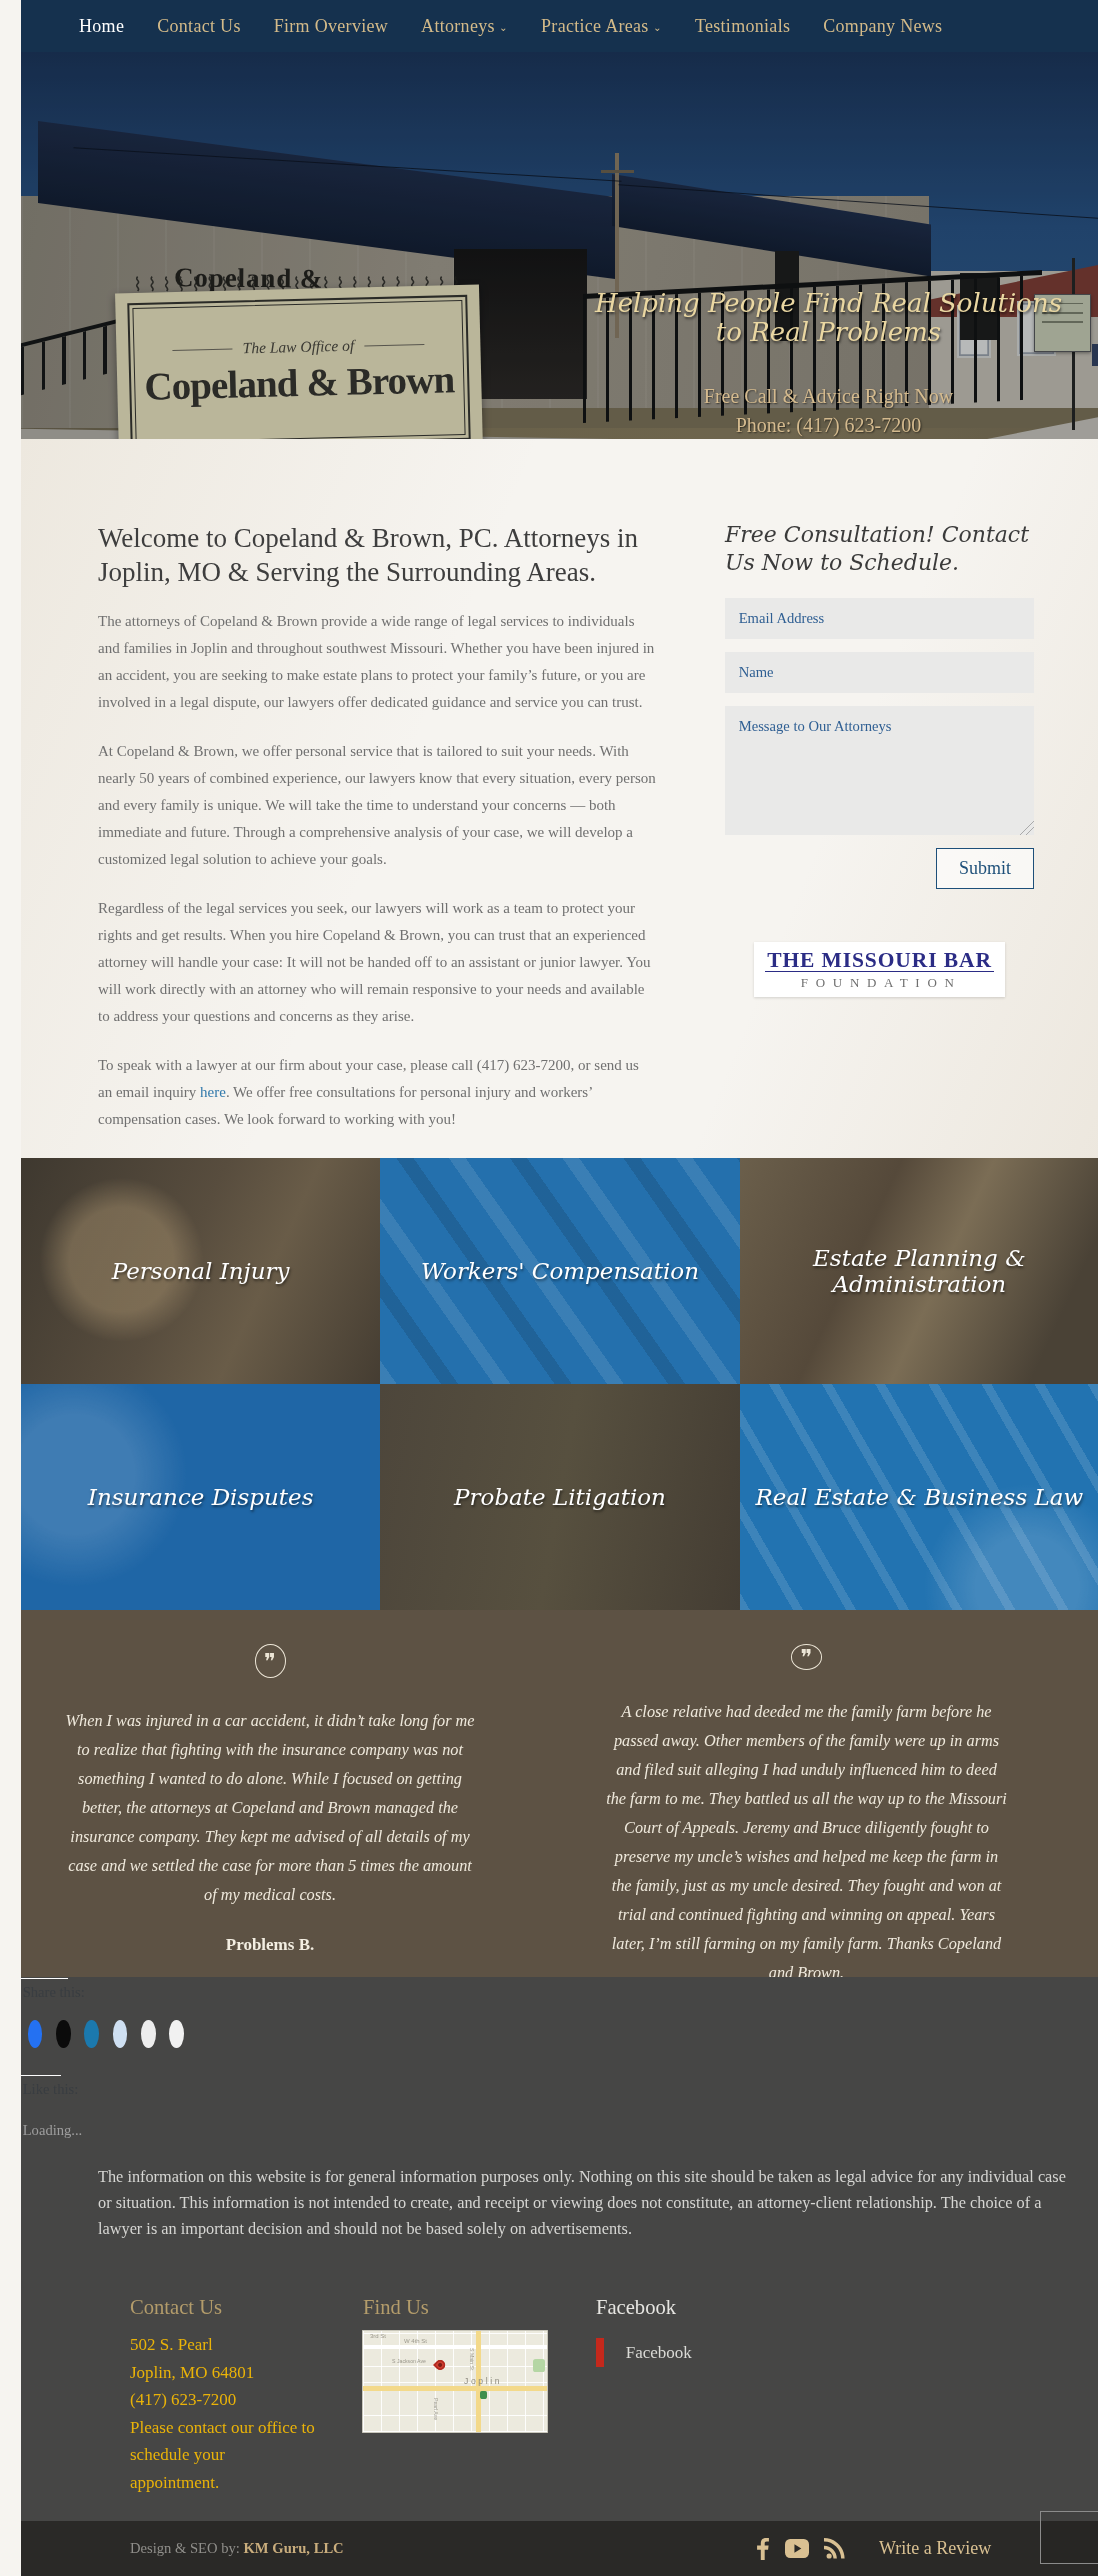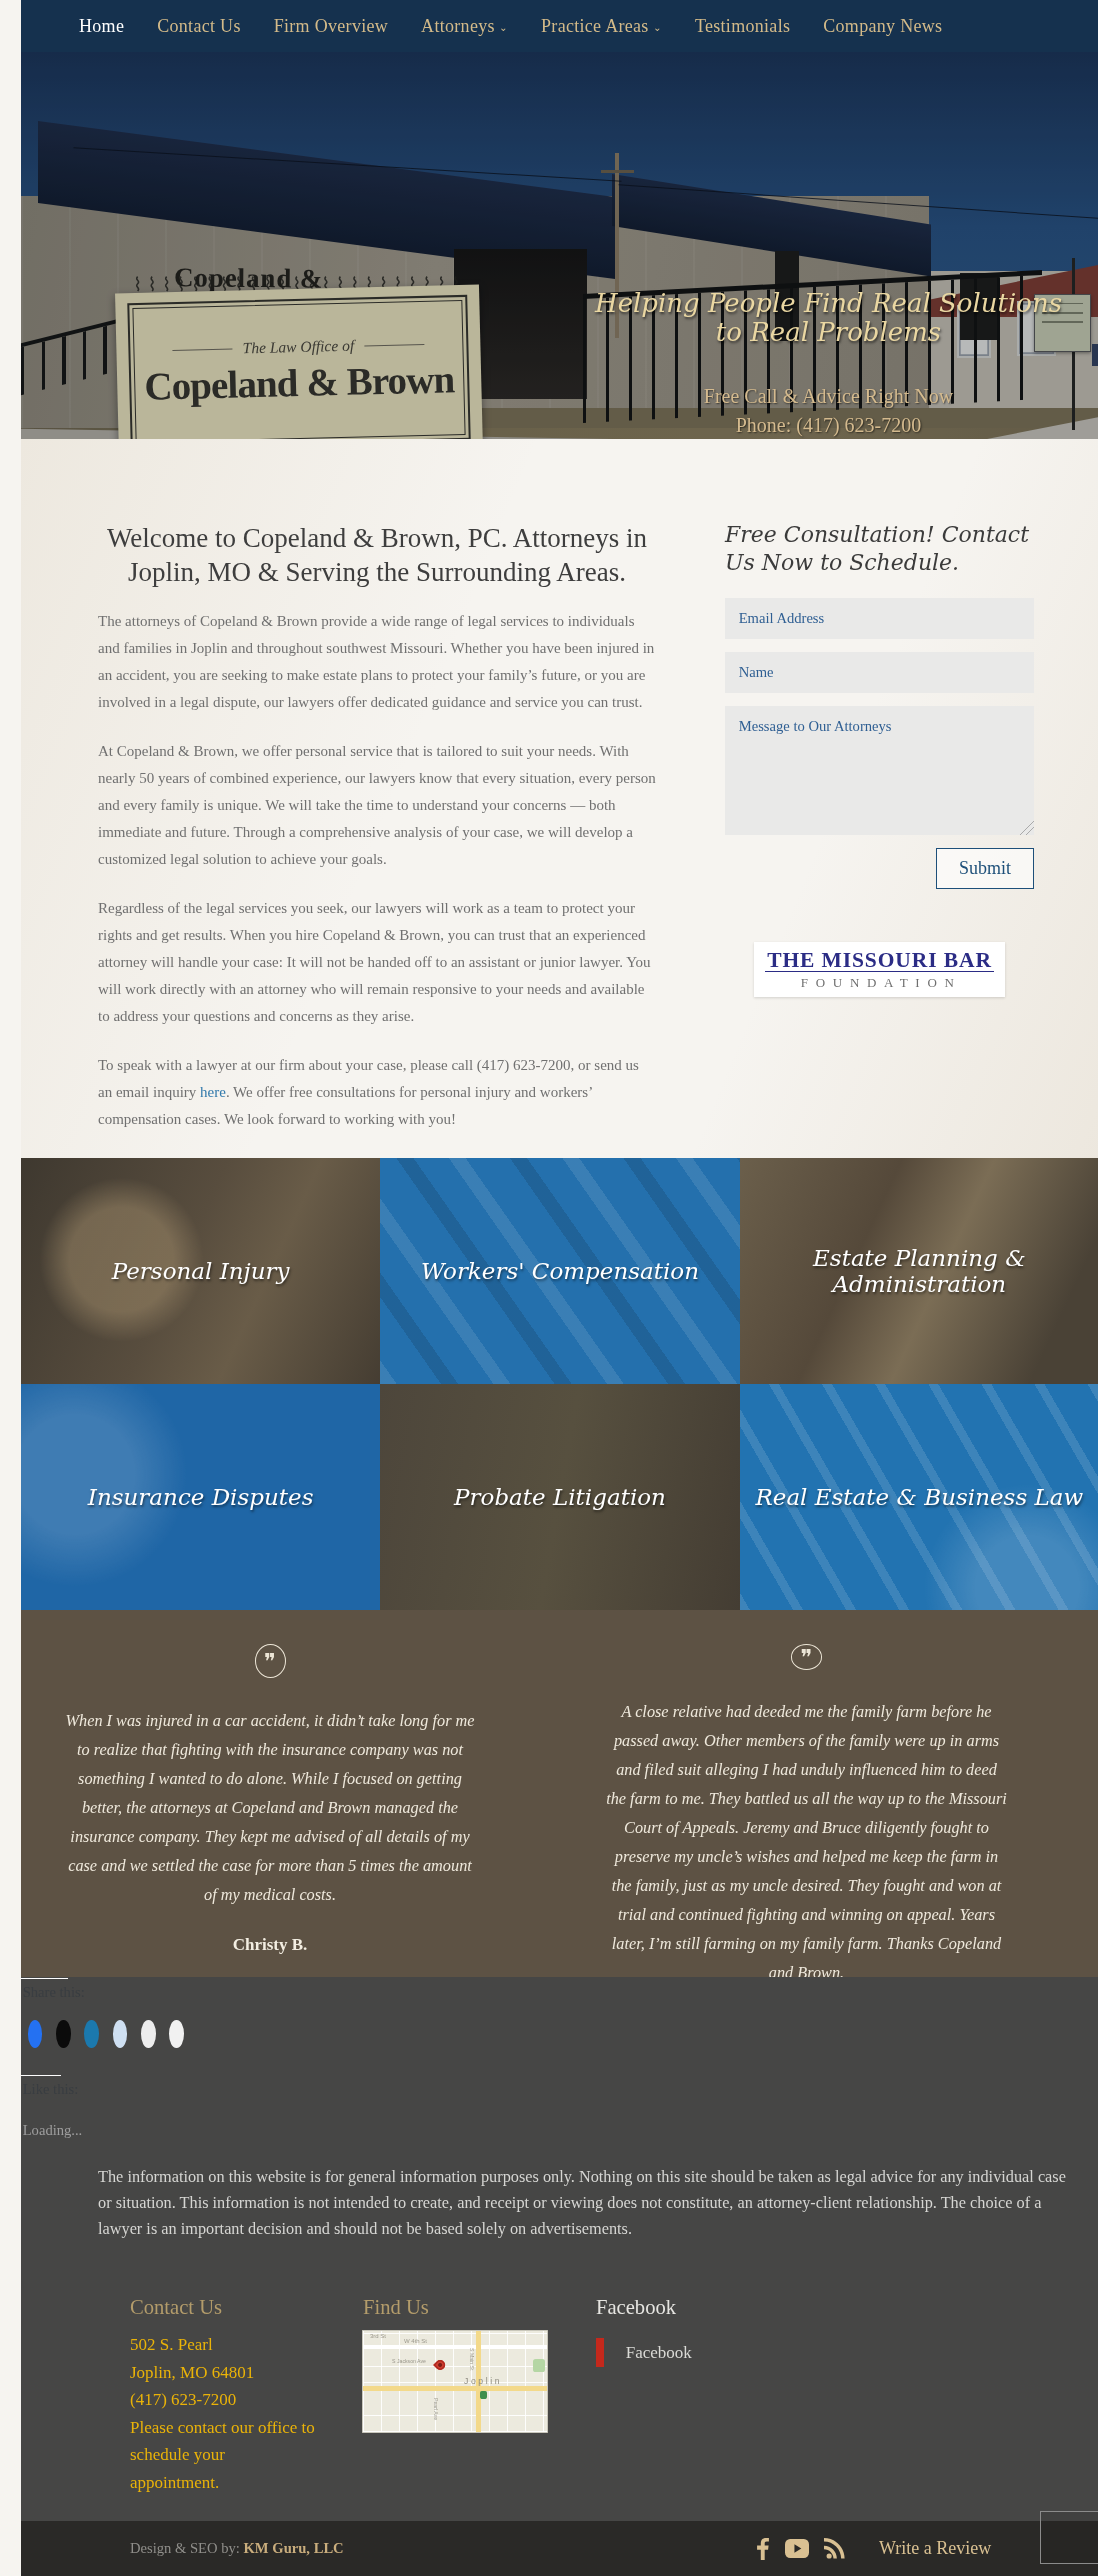--- a/index.html
+++ b/index.html
@@ -69,21 +69,21 @@
              color:#d4ba8e;text-shadow:0.9px 0.9px 1.7px rgba(0,0,0,.55);}
   .hero-cta2{position:absolute;left:567px;top:362px;width:481px;text-align:center;font-size:20px;
              color:#d4ba8e;text-shadow:0.9px 0.9px 1.7px rgba(0,0,0,.55);}
 
   
   #welcome{position:relative;height:719px;background:
       linear-gradient(112deg,rgba(205,190,162,.22) 0%,rgba(246,244,240,0) 38%),
       linear-gradient(292deg,rgba(198,180,150,.20) 0%,rgba(246,244,240,0) 30%),
       #f6f4f0;}
   .wl-col{position:absolute;left:77px;top:82px;width:558px;}
-  h1.welcome{font-size:27px;line-height:34px;color:#3e3e3e;font-weight:normal;margin:0 0 19px 0;text-align:center;}
+  h1.welcome{font-size:27px;line-height:34px;color:#3e3e3e;font-weight:normal;margin:0 0 19px 0;}
   .wl-col p{font-size:15px;line-height:27px;color:#707070;margin:0 0 22px 0;}
   a.inline-link{color:#3179ab;text-decoration:none;cursor:pointer;}
   .form-col{position:absolute;left:704px;top:82px;width:309px;}
   .form-head{font-style:italic;font-size:22px;line-height:28px;color:#3b3b3b;
              font-family:"DejaVu Serif",serif;margin-bottom:20.6px;}
   .field{width:309px;background:#e9e9e8;border:none;margin-bottom:13px;padding:12px 13.7px;
          font-family:"Liberation Serif",serif;font-size:14.6px;color:#2f5f93;display:block;}
   .field::placeholder{color:#2f5f93;opacity:1;}
   textarea.field{height:129px;resize:none;background:
       linear-gradient(135deg,rgba(0,0,0,0) calc(100% - 10.3px),#aaa calc(100% - 10.3px),#aaa calc(100% - 9.4px),rgba(0,0,0,0) calc(100% - 9.4px),rgba(0,0,0,0) calc(100% - 6px),#aaa calc(100% - 6px),#aaa calc(100% - 5.2px),rgba(0,0,0,0) calc(100% - 5.2px)),#e9e9e8;}
@@ -276,21 +276,21 @@
       </div>
     <div class="tile blu3">
         <span class="tile-label">Real Estate &amp; Business Law</span>
       </div>
   </section>
 
   <section id="testimonials">
     <div class="t-col">
       <div class="quote-circle">❞</div>
       <div class="t-text">When I was injured in a car accident, it didn’t take long for me to realize that fighting with the insurance company was not something I wanted to do alone. While I focused on getting better, the attorneys at Copeland and Brown managed the insurance company. They kept me advised of all details of my case and we settled the case for more than 5 times the amount of my medical costs.</div>
-      <div class="t-author">Christy B.</div>
+      <div class="t-author">Problems B.</div>
     </div>
     <div class="t-col" style="width:401px;">
       <div class="quote-circle">❞</div>
       <div class="t-text">A close relative had deeded me the family farm before he passed away. Other members of the family were up in arms and filed suit alleging I had unduly influenced him to deed the farm to me. They battled us all the way up to the Missouri Court of Appeals. Jeremy and Bruce diligently fought to preserve my uncle’s wishes and helped me keep the farm in the family, just as my uncle desired. They fought and won at trial and continued fighting and winning on appeal. Years later, I’m still farming on my family farm. Thanks Copeland and Brown.</div>
       <div class="t-author">Kelvin R.</div>
     </div>
   </section>
 
   <section id="graysec">
     <div style="position:absolute;left:0;top:0.9px;width:100%;">

